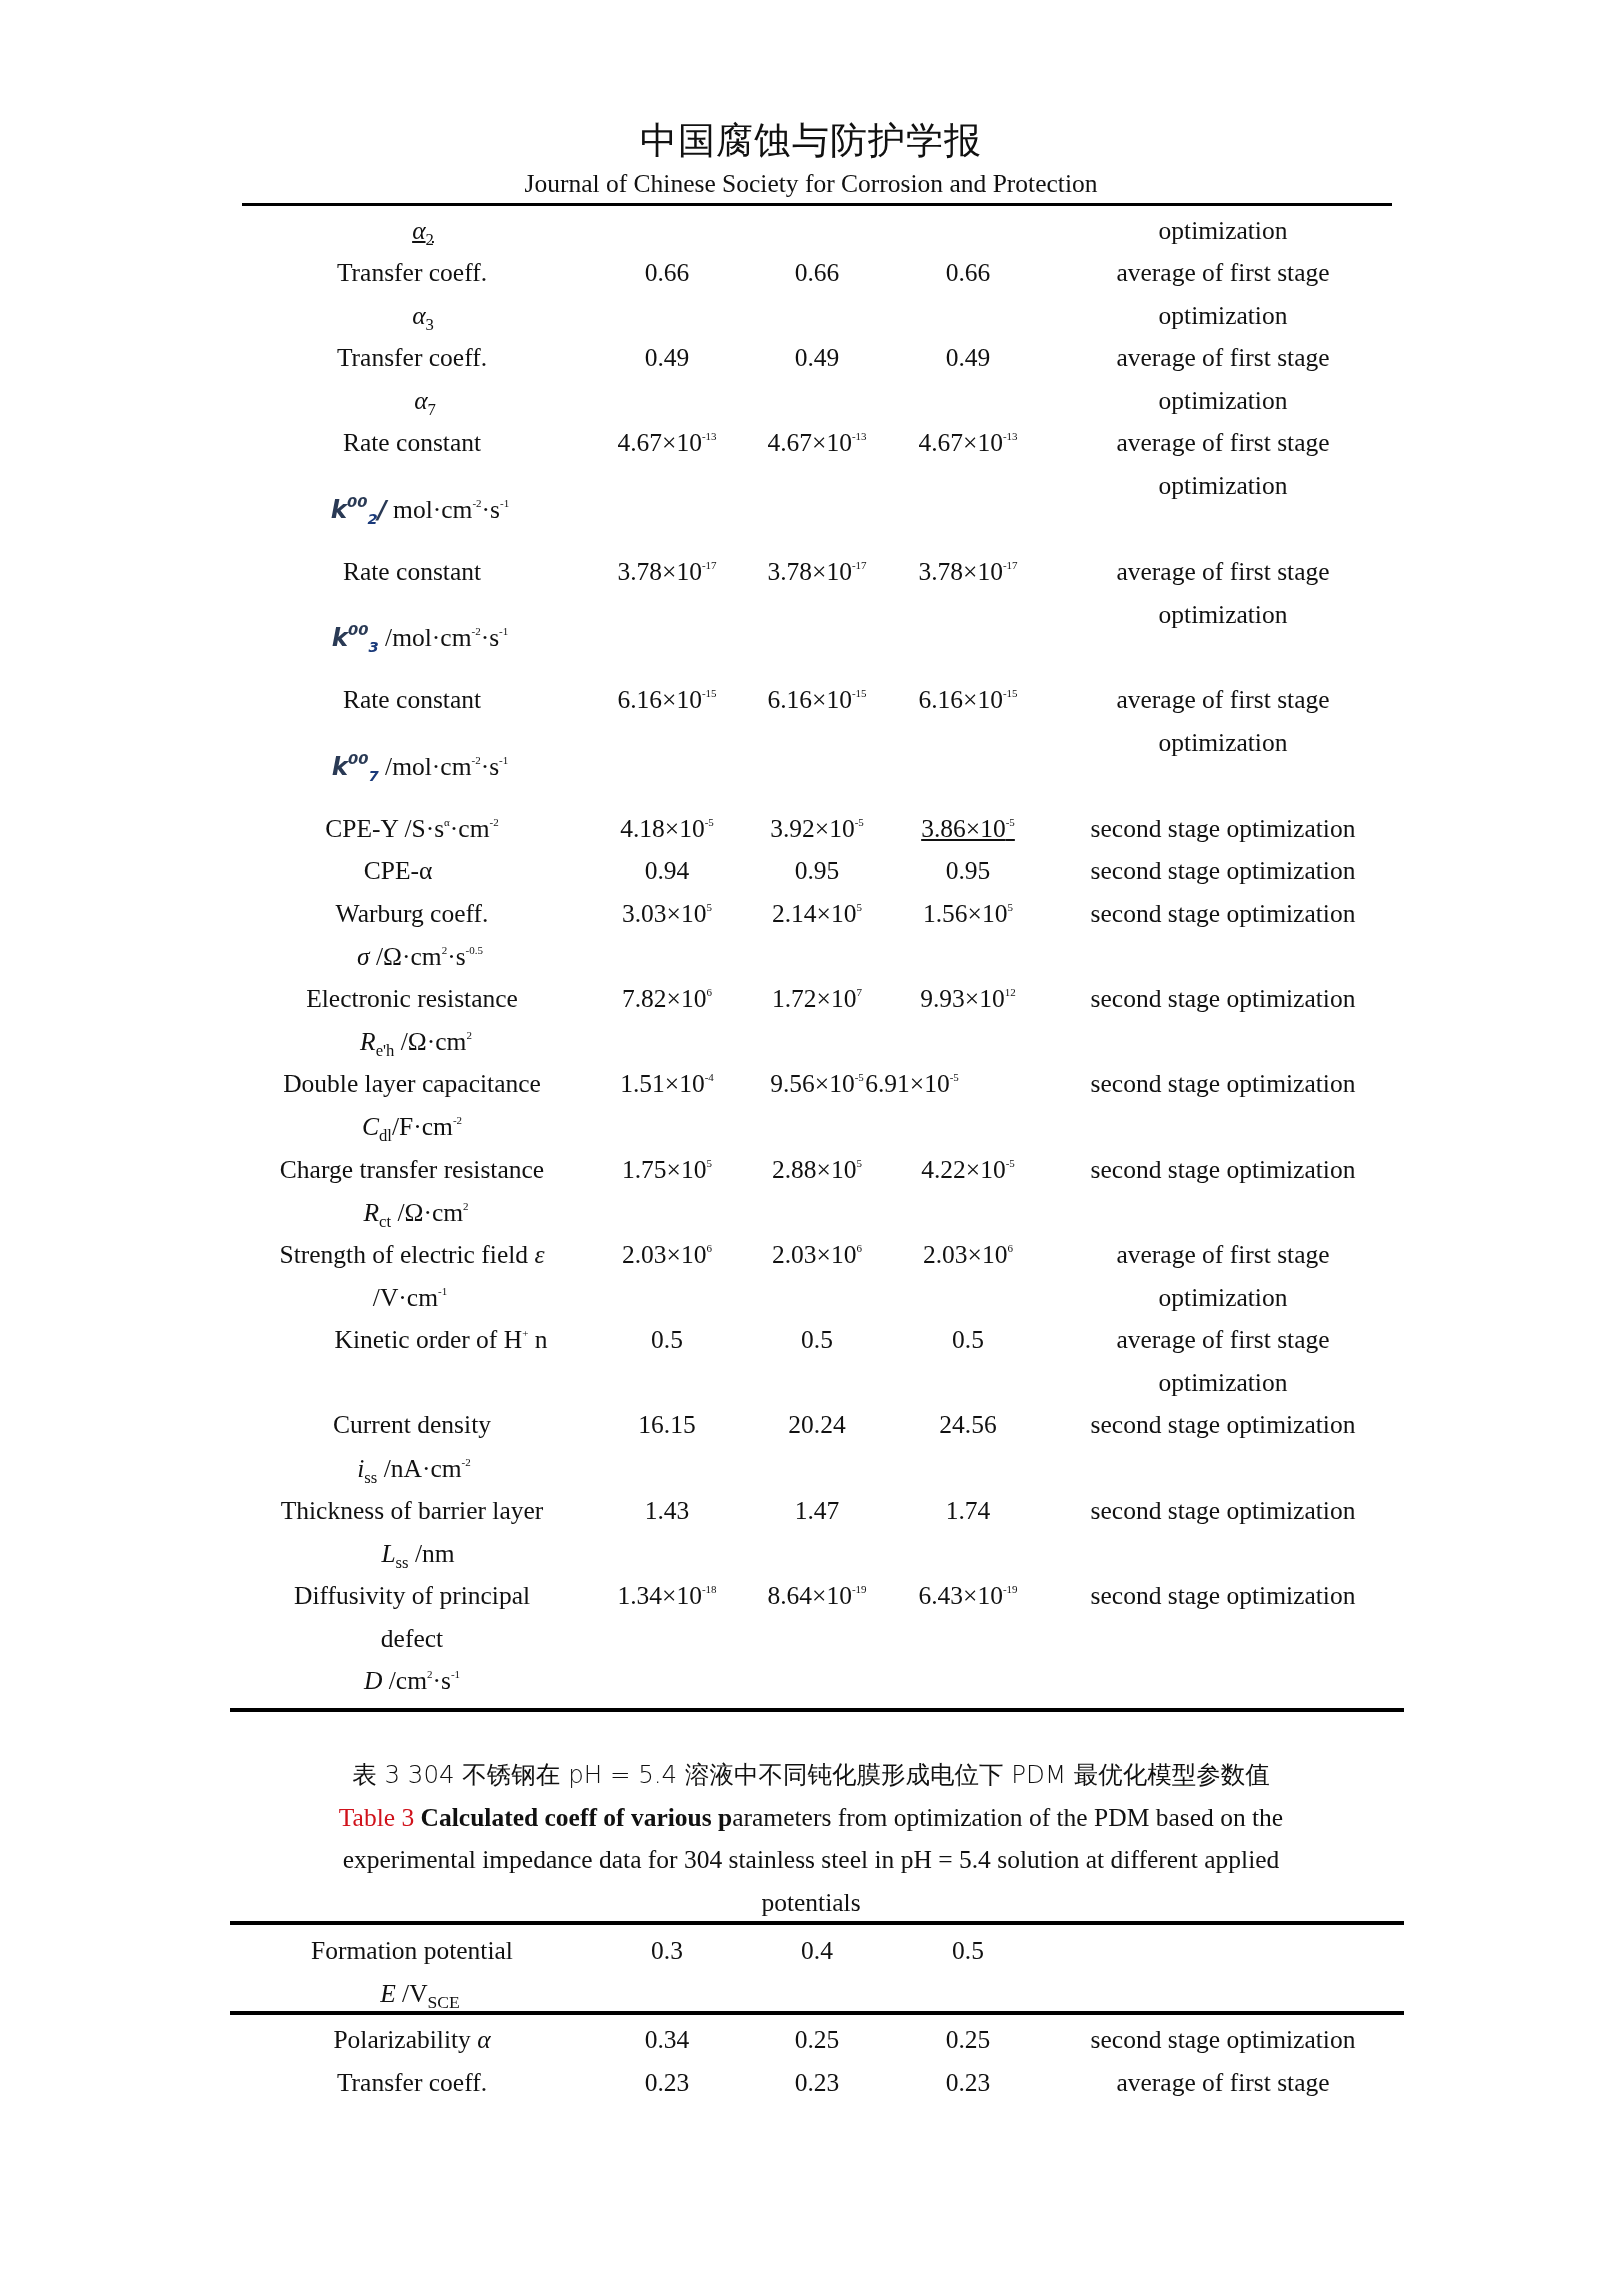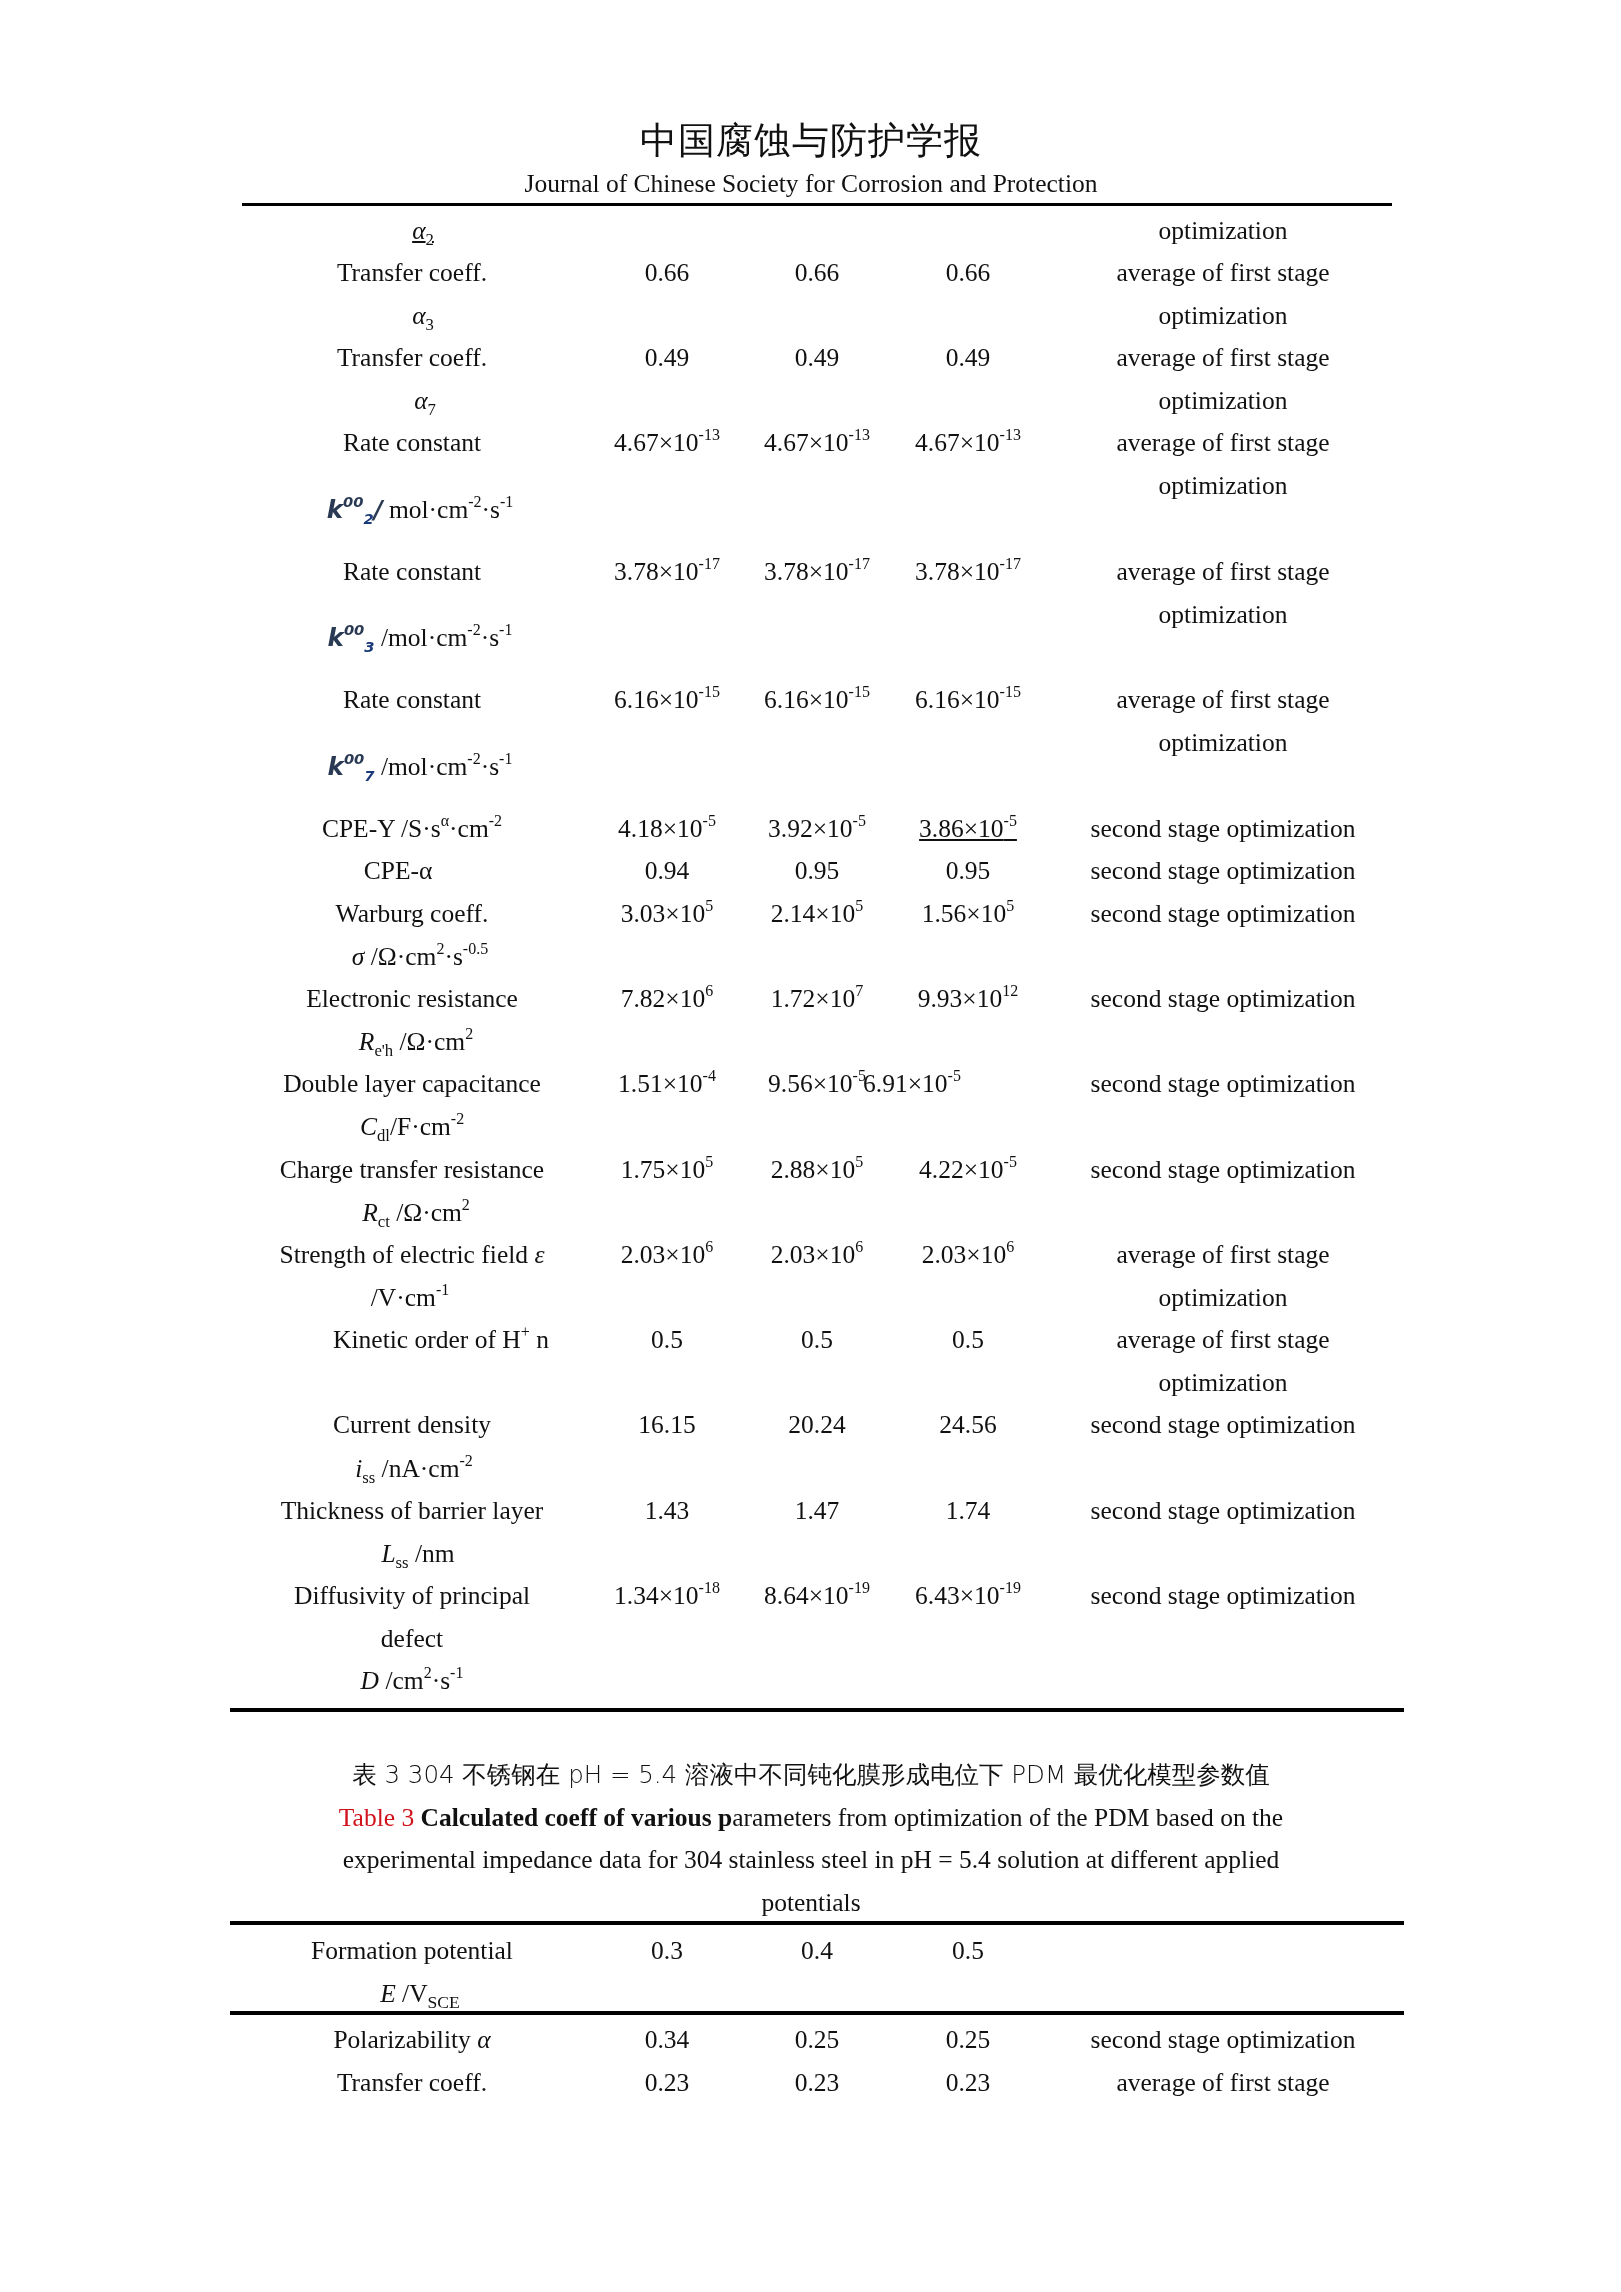--- a/index.html
+++ b/index.html
@@ -4,21 +4,21 @@
 <style>
   html, body { margin: 0; padding: 0; background: #ffffff; }
   body { width: 1621px; height: 2293px; position: relative; overflow: hidden;
          font-family: "Liberation Serif", "DejaVu Serif", serif; color: #111; }
   .abs { position: absolute; white-space: nowrap; }
   .center { transform: translateX(-50%); text-align: center; }
   .journal-cn { left: 811px; top: 116px; font-size: 37px; letter-spacing: 1px; font-family: "DejaVu Sans", sans-serif; font-weight: 300; }
   .journal-en { left: 811px; top: 169px; font-size: 25.5px; }
   .rule { position: absolute; background: #000; }
   .cell { position: absolute; font-size: 25.5px; line-height: 29px; white-space: nowrap; transform: translateX(-50%); text-align: center; }
-  sup { font-size: 16px; vertical-align: 0; position: relative; top: -10.8px; line-height: 0; }
+  sup { font-size: 11px; vertical-align: 0; position: relative; top: -10.8px; line-height: 0; }
   sub { font-size: 16.7px; vertical-align: 0; position: relative; top: 5.9px; line-height: 0; }
   i { font-style: italic; }
   .kimg { font-family: "DejaVu Sans", sans-serif; font-weight: bold; font-style: italic; color: #2a3a55; font-size: 24.5px; }
   .kimg sup, .kimg sub { font-size: 14.7px; }
   .kimg sub { color: #1a3a7a; }
   .caption { font-size: 25.5px; line-height: 43px; text-align: center; }
   .cap-red { color: #d0121b; }
   .cap-bold { font-weight: bold; }
 </style>
 </head>

